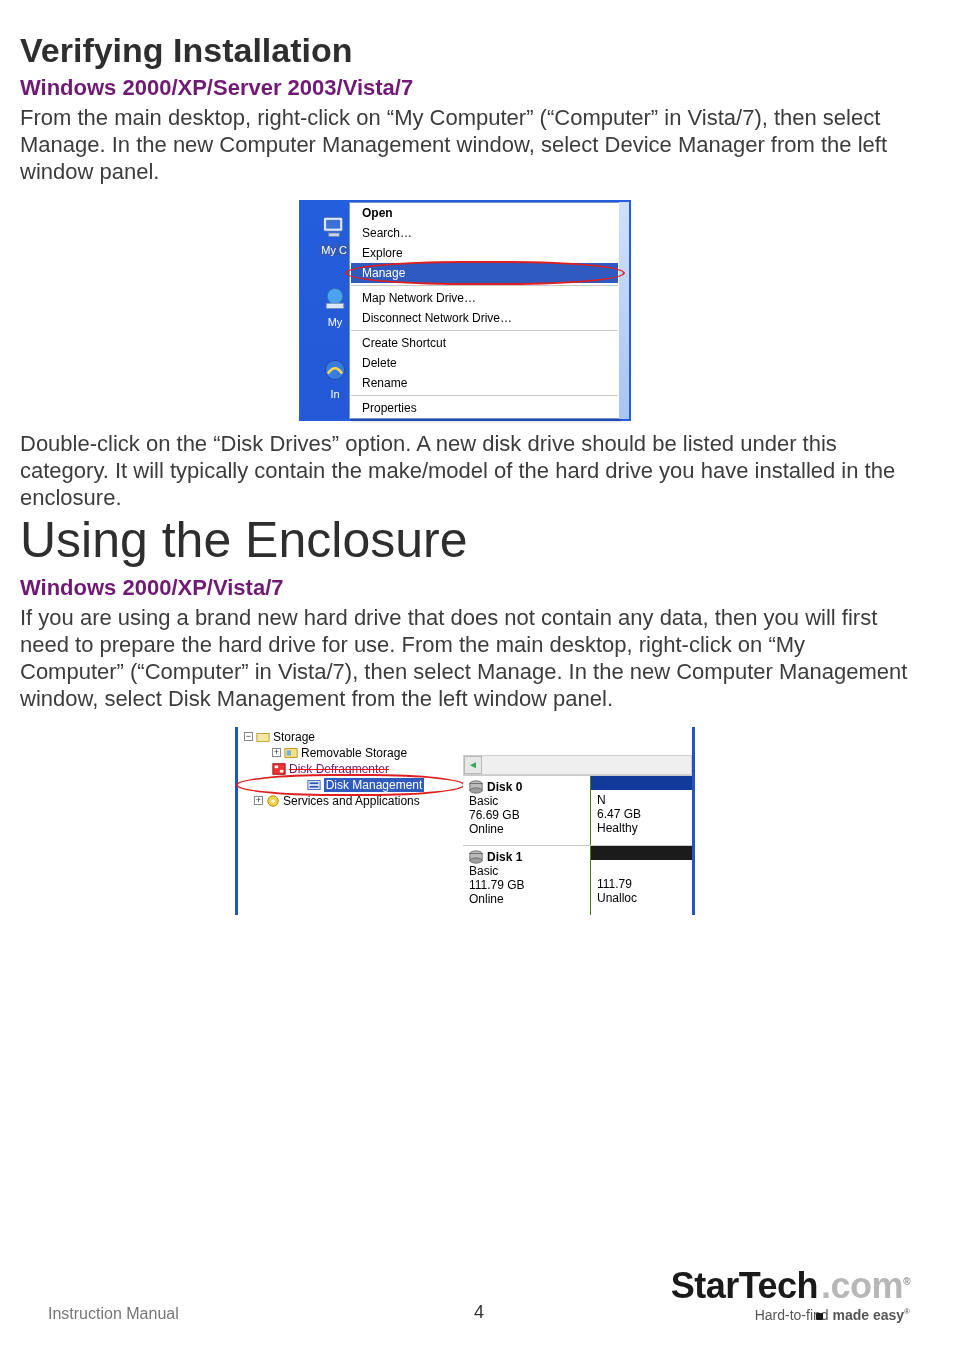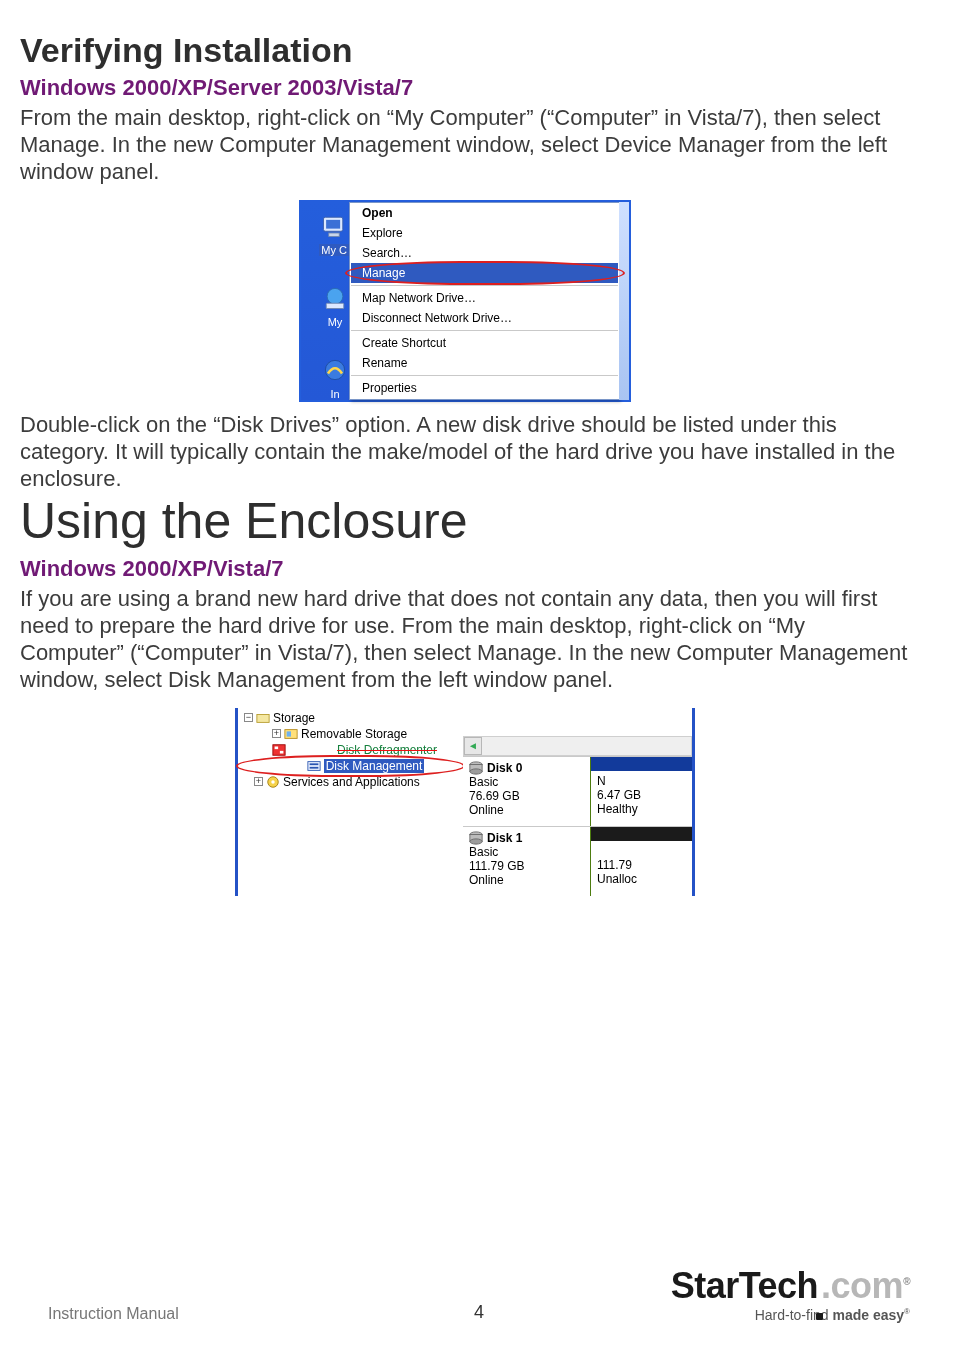--- a/index.html
+++ b/index.html
@@ -26,21 +26,21 @@
   .shot1-rightstrip { width:10px; background: linear-gradient(#cfe0ff,#a9c4f2); }
 
   
   .shot2 { width: 460px; margin: 14px auto 0 auto; display:flex; font-family: Tahoma, sans-serif; font-size:12px; color:#000; border-left:3px solid #2452c6; border-right:3px solid #2452c6; }
   .tree { width:225px; padding:2px 4px; background:#fff; }
   .tree-row { display:flex; align-items:center; gap:3px; padding:1px 0 1px 2px; }
   .tree-ind1 { padding-left:12px; }
   .tree-ind2 { padding-left:30px; }
   .exp { width:9px; height:9px; border:1px solid #888; display:inline-flex; align-items:center; justify-content:center; font-size:9px; line-height:1; color:#333; background:#fff; }
   .tico { width:14px; height:14px; display:inline-block; }
-  .strike { text-decoration: line-through; text-decoration-color:#e11; color:#15803d;margin-left:48px; }
+  .strike { text-decoration: line-through; text-decoration-color:#e11; color:#701a75; }
   .dm-hl { background:#2f5ac0; color:#fff; padding:0 2px; }
   .shot2 .red-oval2 { position:relative;justify-content:center; }
   .shot2 .red-oval2::after { content:""; position:absolute; left:-6px; right:-6px; top:-3px; bottom:-3px; border:2px solid #dd1f1f; border-radius:50%/60%; pointer-events:none; }
 
   .dm-right { flex:1; background:#fff; position:relative; }
   .dm-scroll { height:20px; background:#efefef; border:1px solid #cfcfcf; display:flex; align-items:center; }
   .dm-scroll .sq { width:18px; height:18px; background:#e7e7e7; border:1px solid #b7b7b7; display:flex; align-items:center; justify-content:center; font-size:10px; color:#3a5; }
   .dm-row { display:flex; border-top:1px solid #c9c9c9; height:70px; }
   .dm-cellA { width:128px; border-right:1px solid #4d7c0f; padding:4px 6px; background:#fff; }
   .dm-cellA .disk { font-weight:700; display:flex; align-items:center; gap:4px; }
@@ -90,31 +90,32 @@
         <div style="text-align:center">
           <svg class="ic-svg" viewBox="0 0 32 32">
               <circle cx="16" cy="16" r="11" fill="#3a7be0" stroke="#1e4b9c"></circle>
               <path d="M8 20 Q16 8 24 20" fill="none" stroke="#ffd74a" stroke-width="3"></path>
             </svg>
           <div class="icon-label">In</div>
         </div>
       </div>
       <div class="shot1-menu">
         <div class="menu-item bold">Open</div>
+        <div class="menu-item">Search…</div>
         <div class="menu-item">Explore</div>
-        <div class="menu-item">Search…</div>
         <div class="manage-row">
           <span class="manage-hl">Manage</span>
           <span class="red-oval"></span>
         </div>
         <div class="menu-sep"></div>
         <div class="menu-item">Map Network Drive…</div>
         <div class="menu-item">Disconnect Network Drive…</div>
         <div class="menu-sep"></div>
         <div class="menu-item">Create Shortcut</div>
+        <div class="menu-item">Delete</div>
         <div class="menu-item">Rename</div>
         <div class="menu-sep"></div>
         <div class="menu-item">Properties</div>
       </div>
       <div class="shot1-rightstrip"></div>
     </div>
   </div>
 
   <div class="p">Double-click on the “Disk Drives” option. A new disk drive should be listed under this category.  It will typically contain the make/model of the hard drive you have installed in the enclosure.</div>
 

